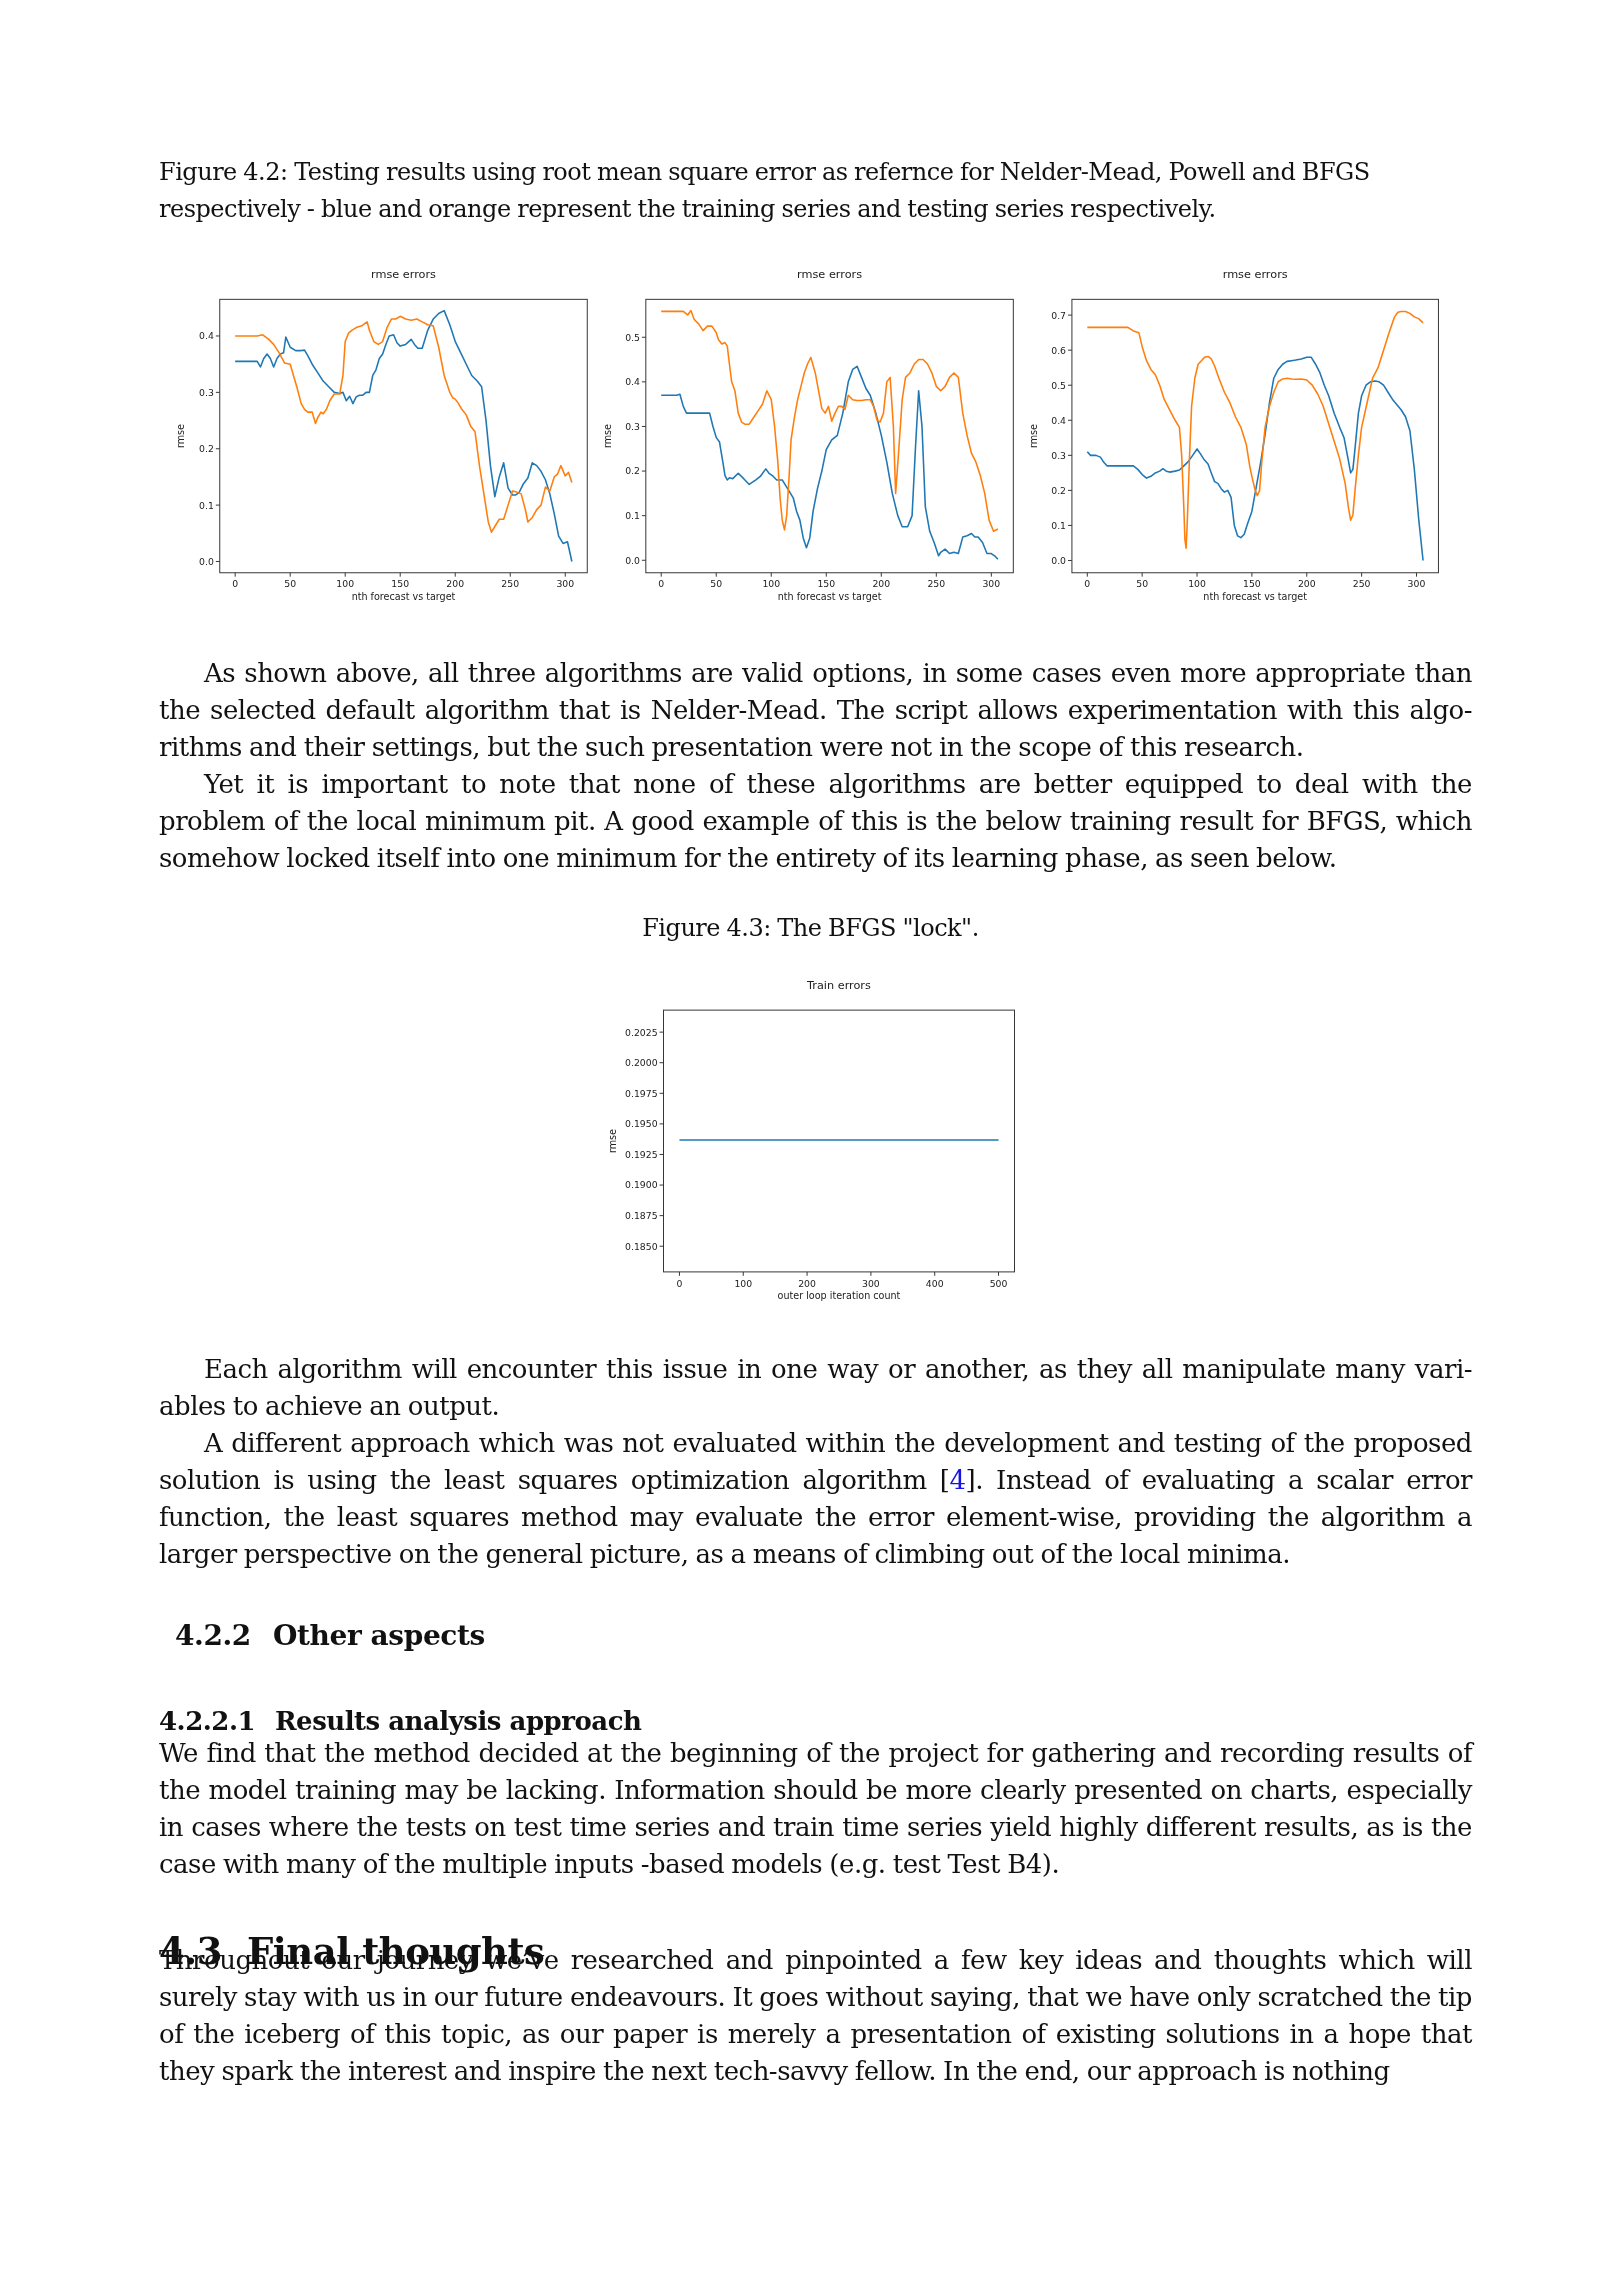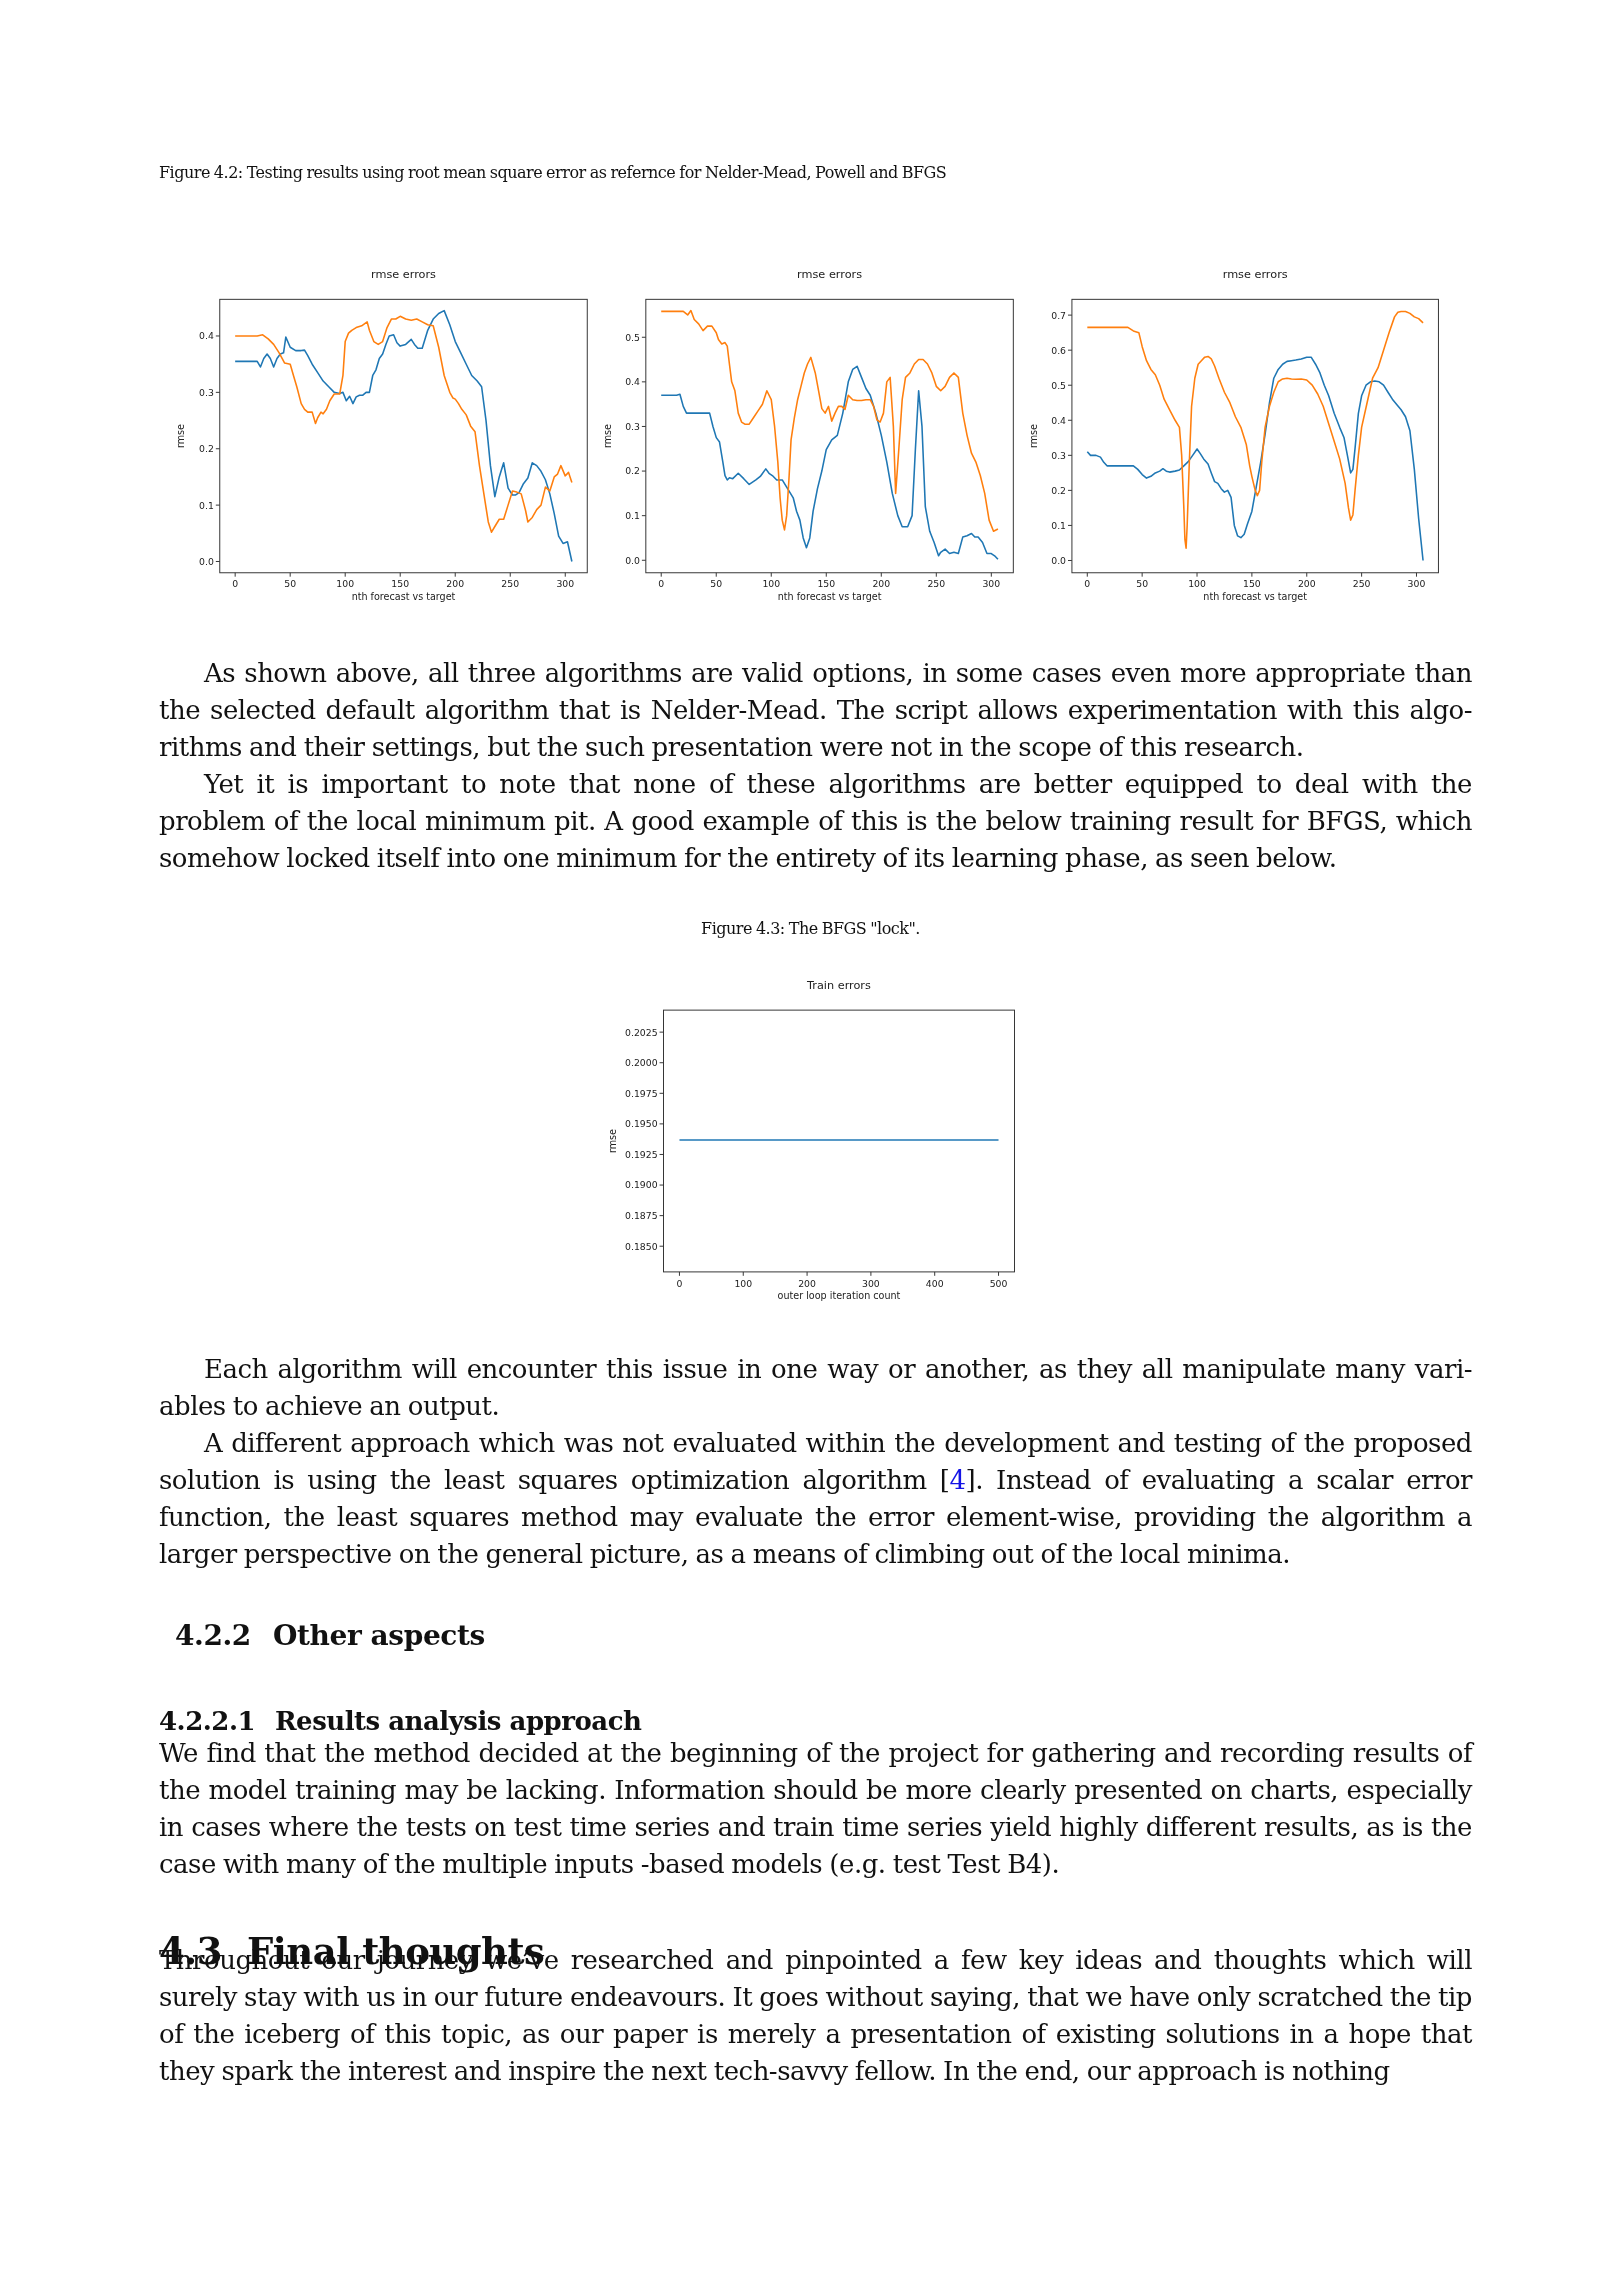--- a/index.html
+++ b/index.html
@@ -6,38 +6,39 @@
   body { width: 1621px; height: 2293px; position: relative; overflow: hidden;
          font-family: "DejaVu Serif", "Liberation Serif", serif; color: #111; }
   .page { position: absolute; left: 0; top: 0; width: 1621px; height: 2293px; }
   .hdr { position: absolute; top: 76px; left: 159px; width: 1313px; font-size: 26.5px; }
   .hdr .left { font-style: italic; letter-spacing: 0.2px; }
   .hdr .right { position: absolute; right: 0; top: 0; }
   .txt { position: absolute; left: 159px; width: 1313px; font-size: 26px; line-height: 37px;
          text-align: justify; letter-spacing: -0.5px; word-spacing: -0.6px; }
   .txt p { margin: 0; }
   .txt p.ind { text-indent: 45px; }
-  .cap { position: absolute; font-size: 16px; line-height: 37px; letter-spacing: -0.5px; word-spacing: -0.6px; }
+  .cap { position: absolute; font-size: 24px; line-height: 37px; letter-spacing: -0.5px; word-spacing: -0.6px; }
   .h3 { position: absolute; left: 175px; font-weight: bold; font-size: 28px; letter-spacing: -0.4px; }
   .h4 { position: absolute; left: 159px; font-weight: bold; font-size: 26px; letter-spacing: -0.5px; margin-top: 24px; }
   .h2 { position: absolute; left: 159px; font-weight: bold; font-size: 37px; letter-spacing: -0.5px; }
   .h3 .num, .h4 .num, .h2 .num { display: inline-block; }
   .h3 .num { width: 98px; } .h4 .num { width: 116px; } .h2 .num { width: 88px; }
   .ref { color: #1414e6; }
   svg.chart { position: absolute; overflow: visible; }
   svg.chart text { font-family: "DejaVu Sans", sans-serif; fill: #222; }
 </style>
 </head>
 <body>
 
 <div class="page">
 
 
   <div class="cap" style="left:159px; top:154px; width:1313px;">
     <div>Figure 4.2: Testing results using root mean square error as refernce for Nelder-Mead, Powell and BFGS</div>
+    <div>respectively - blue and orange represent the training series and testing series respectively.</div>
   </div>
 
   <svg class="chart" id="chart0" style="left:159px; top:257px;" width="441" height="363" viewBox="0 0 450 370">
       <text x="249.5" y="21" font-size="11.5" text-anchor="middle">rmse errors</text>
       <polyline points="77.7,106.3 100.2,106.3 103.5,112.0 106.9,103.4 110.3,98.8 113.6,103.4 117.0,112.0 120.4,103.4 123.8,98.8 127.1,97.6 129.4,81.5 133.9,91.9 139.5,95.3 145.1,95.3 148.5,94.8 151.8,100.5 156.3,109.2 161.9,117.8 167.5,126.4 173.2,132.2 178.8,137.9 184.4,139.1 187.7,137.9 191.1,146.5 194.5,141.9 197.9,149.4 201.2,142.5 204.6,140.8 208.0,140.8 211.3,137.9 214.7,137.9 218.1,120.7 221.4,114.9 224.8,103.4 228.2,98.8 231.5,89.0 234.9,80.4 239.4,79.2 242.8,87.3 246.1,90.7 251.7,89.0 257.4,83.8 260.7,89.0 264.1,93.0 268.6,93.0 274.2,74.6 279.8,63.1 285.4,57.4 291.0,54.5 296.7,68.9 302.3,86.1 307.9,97.6 313.5,109.2 319.1,120.7 324.7,126.4 329.2,132.2 333.7,166.7 338.2,212.7 342.7,244.3 347.2,224.2 351.7,209.8 356.2,235.7 360.7,242.6 364.0,242.6 367.4,240.3 371.9,231.1 376.4,225.4 380.9,209.8 385.4,212.7 389.8,218.5 394.3,227.1 398.8,241.5 403.3,261.6 407.8,284.6 412.3,292.1 416.8,290.4 421.3,310.5" fill="none" stroke="#1f77b4" stroke-width="1.6" stroke-linejoin="round"></polyline>
       <polyline points="77.7,80.4 88.9,80.4 100.2,80.4 105.8,79.2 111.4,83.3 117.0,89.0 122.6,97.6 128.2,108.0 133.9,109.2 137.2,120.7 140.6,132.2 145.1,149.4 148.5,155.2 151.8,158.1 156.3,158.1 159.7,169.6 161.9,163.8 165.3,158.1 167.5,159.8 170.9,155.2 174.3,146.5 178.8,139.6 184.4,139.6 187.7,120.7 190.0,86.1 193.4,77.5 196.7,74.6 201.2,71.8 206.8,70.0 212.4,66.0 214.7,74.6 219.2,86.1 223.7,89.0 228.2,86.1 232.7,71.8 237.1,63.1 241.6,63.1 246.1,60.3 251.7,63.1 257.4,64.3 263.0,63.1 268.6,66.0 274.2,68.9 279.8,70.0 285.4,91.9 291.0,120.7 296.7,137.9 300.0,143.7 302.3,144.8 305.6,149.4 309.0,155.2 313.5,160.9 318.0,172.4 322.5,178.2 327.0,212.7 331.5,241.5 336.0,270.2 339.3,280.6 342.7,274.8 347.2,267.4 351.7,267.4 356.2,253.0 360.7,238.6 365.1,239.7 369.6,241.5 374.1,258.7 376.4,270.2 380.9,265.6 385.4,257.6 389.8,253.0 394.3,234.6 398.8,238.6 403.3,224.2 406.7,221.3 410.1,212.7 414.5,223.1 417.9,219.6 421.3,230.0" fill="none" stroke="#ff7f0e" stroke-width="1.6" stroke-linejoin="round"></polyline>
       <rect x="62" y="43" width="375" height="279" fill="none" stroke="#333" stroke-width="1"></rect>
       <line x1="77.71856287425149" y1="322" x2="77.71856287425149" y2="326" stroke="#333"></line>
       <text x="77.71856287425149" y="337" font-size="9.5" text-anchor="middle">0</text>
       <line x1="133.8562874251497" y1="322" x2="133.8562874251497" y2="326" stroke="#333"></line>

